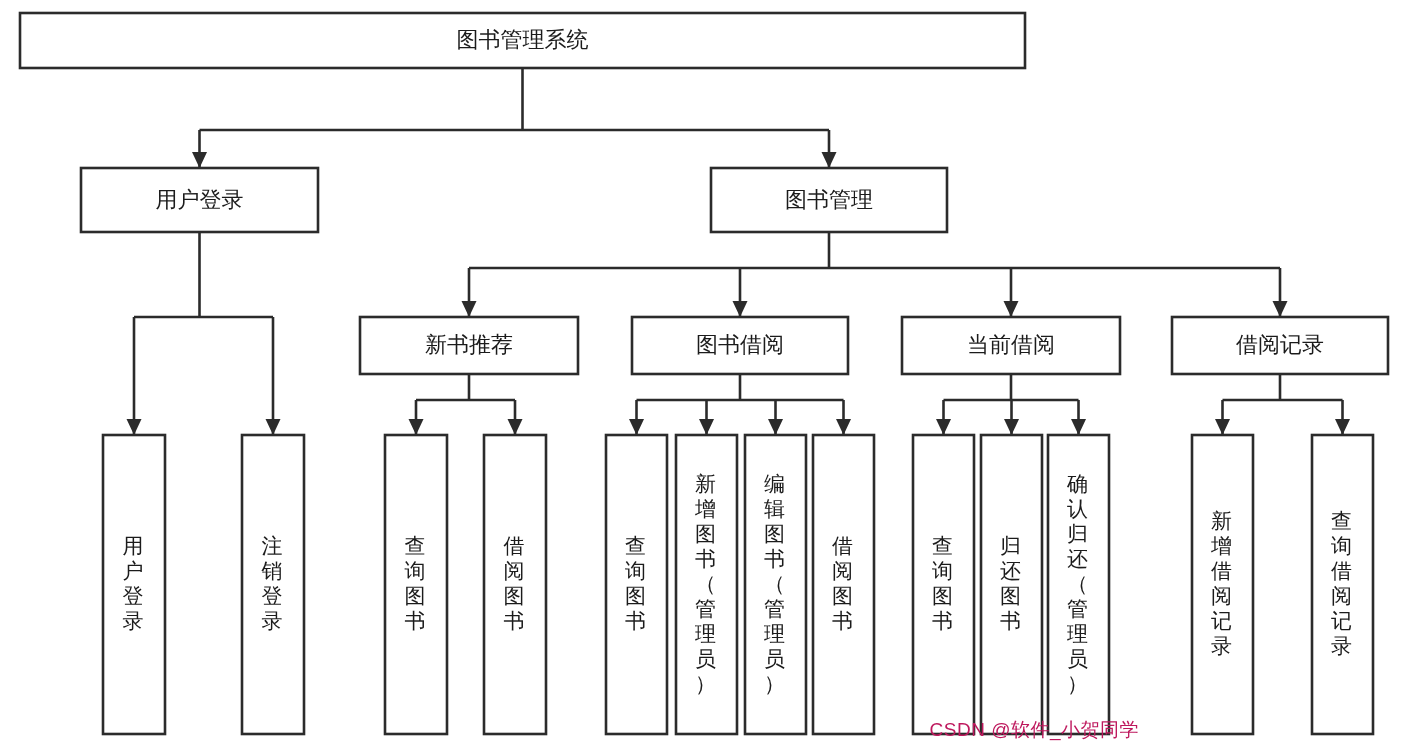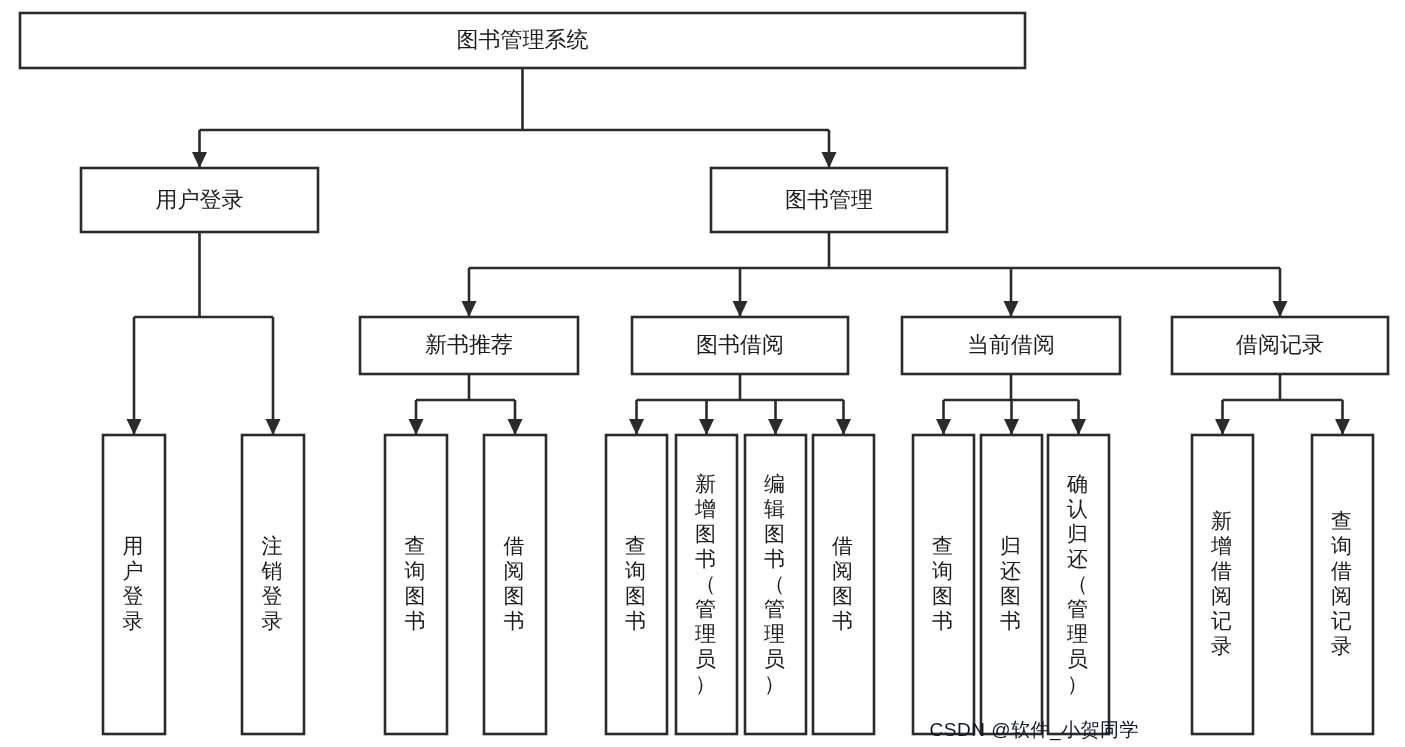--- a/index.html
+++ b/index.html
@@ -53,21 +53,21 @@
   .arrow-head {
     fill: #2b2b2b;
     stroke: none;
   }
   #watermark {
     position: absolute;
     right: 10px;
     bottom: 4px;
     font-family: "Liberation Sans", "DejaVu Sans", sans-serif;
     font-size: 19px;
-    color: #0f172a;
+    color: #be185d;
     white-space: nowrap;
     letter-spacing: 0.5px;
     pointer-events: none;
   }
 </style>
 </head>
 <body>
 
 <div id="diagram-root">
   <svg id="tree-svg" viewBox="0 0 1405 747" xmlns="http://www.w3.org/2000/svg">

